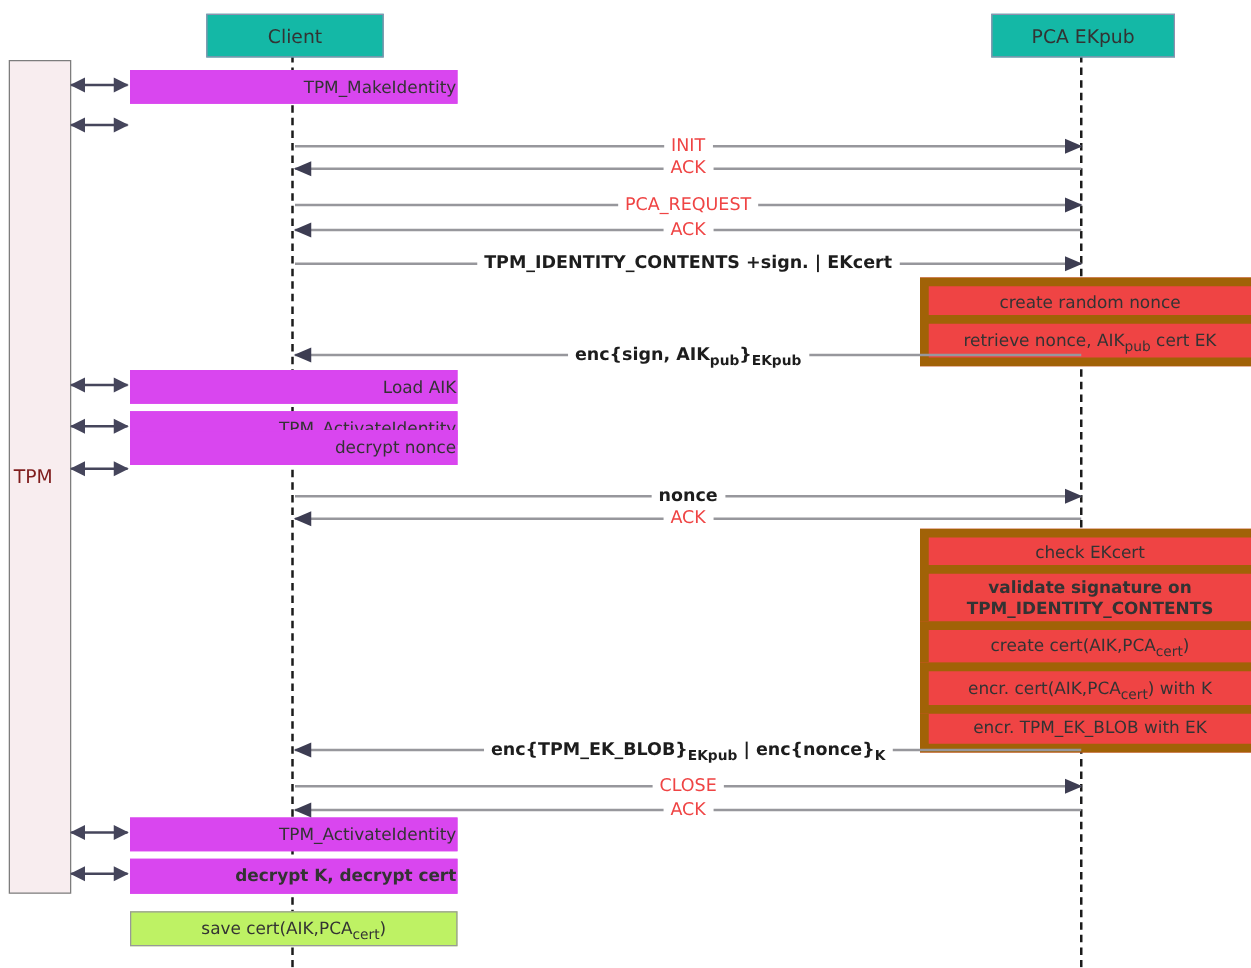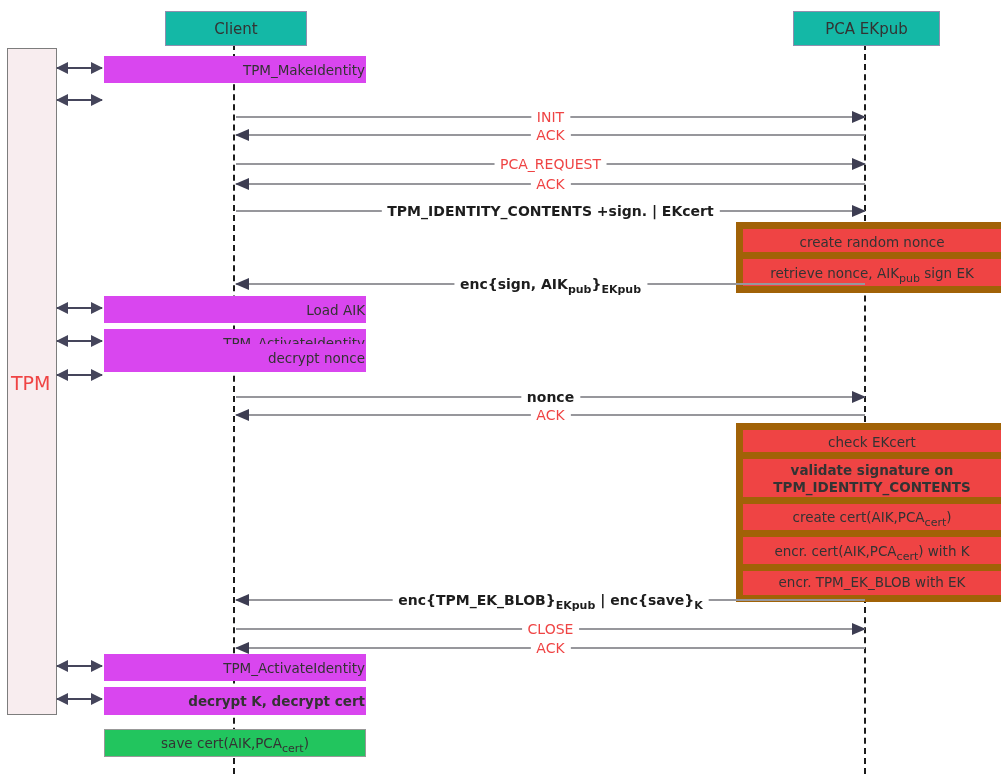--- a/index.html
+++ b/index.html
@@ -10,29 +10,29 @@
   }
   
   .lifeline{position:absolute;top:44px;height:730px;width:0;border-left:2px dashed #1b1b1b;z-index:1;}
   
   .actor{
     position:absolute;height:33px;background:#14b8a6;border:1px solid #8f8fae;
     display:flex;align-items:center;justify-content:center;font-size:15px;color:#333;z-index:4;
   }
   
   .tpm-box{position:absolute;left:7px;top:48px;width:48px;height:665px;background:#f8edef;border:1px solid #7d7d7d;z-index:2;}
-  .tpm-label{position:absolute;left:11px;top:372px;font-size:19px;color:#ef4444;z-index:3;}
+  .tpm-label{position:absolute;left:11px;top:372px;font-size:15px;color:#7f1d1d;z-index:3;}
   
   .box{
     position:absolute;display:flex;align-items:center;justify-content:center;
     font-size:13.5px;color:#333;white-space:nowrap;z-index:2;text-align:center;
   }
   .green{left:104px;width:260px;background:#d946ef;border:1px solid #d946ef;justify-content:flex-end;}
   .yellow{left:736px;width:258px;background:#ef4444;border:7px solid #a16207;}
-  .blue{left:104px;width:260px;background:#22c55e;border:1px solid #989898;}
+  .blue{left:104px;width:260px;background:#bef264;border:1px solid #989898;}
   .twoline{flex-direction:column;line-height:17px;font-weight:bold;}
   .sub{font-size:11px;position:relative;top:4px;margin-top:32px;}
   
   .dbl{position:absolute;left:57px;width:45px;height:2px;background:#45455b;z-index:3;}
   .dbl::before{content:"";position:absolute;left:-1px;top:-5px;width:0;height:0;
     border-top:6px solid transparent;border-bottom:6px solid transparent;border-right:12px solid #45455b;}
   .dbl::after{content:"";position:absolute;right:-1px;top:-5px;width:0;height:0;
     border-top:6px solid transparent;border-bottom:6px solid transparent;border-left:12px solid #45455b;}
   
   .msg{position:absolute;left:236px;width:629px;height:0;z-index:3;}
@@ -84,21 +84,21 @@
     <span>decrypt K, decrypt cert</span>
   </div>
   <div class="box blue" style="top:729px;height:26px;">
     <span><span>save cert(AIK,PCA</span><span class="sub">cert</span><span>)</span></span>
   </div>
 
   <div class="box yellow" style="top:222px;height:25px;">
     <span>create random nonce</span>
   </div>
   <div class="box yellow" style="top:252px;height:27px;">
-    <span><span>retrieve nonce, AIK</span><span class="sub">pub</span><span> sign EK</span></span>
+    <span><span>retrieve nonce, AIK</span><span class="sub">pub</span><span> cert EK</span></span>
   </div>
   <div class="box yellow" style="top:423px;height:24px;">
     <span>check EKcert</span>
   </div>
   <div class="box yellow twoline" style="top:452px;height:39px;">
     <span>validate signature on</span>
     <span>TPM_IDENTITY_CONTENTS</span>
   </div>
   <div class="box yellow" style="top:497px;height:26px;">
     <span><span>create cert(AIK,PCA</span><span class="sub">cert</span><span>)</span></span>
@@ -154,21 +154,21 @@
     <div class="mlabel"><span>nonce</span></div>
   </div>
   <div class="msg" style="top:415px;">
     <div class="mline"></div>
     <div class="head-l"></div>
     <div class="mlabel"><span>ACK</span></div>
   </div>
   <div class="msg bold" style="top:600px;">
     <div class="mline"></div>
     <div class="head-l"></div>
-    <div class="mlabel"><span>enc{TPM_EK_BLOB}</span><span class="sub">EKpub</span><span> | enc{save}</span><span class="sub">K</span></div>
+    <div class="mlabel"><span>enc{TPM_EK_BLOB}</span><span class="sub">EKpub</span><span> | enc{nonce}</span><span class="sub">K</span></div>
   </div>
   <div class="msg" style="top:629px;">
     <div class="mline"></div>
     <div class="head-r"></div>
     <div class="mlabel"><span>CLOSE</span></div>
   </div>
   <div class="msg" style="top:648px;">
     <div class="mline"></div>
     <div class="head-l"></div>
     <div class="mlabel"><span>ACK</span></div>

